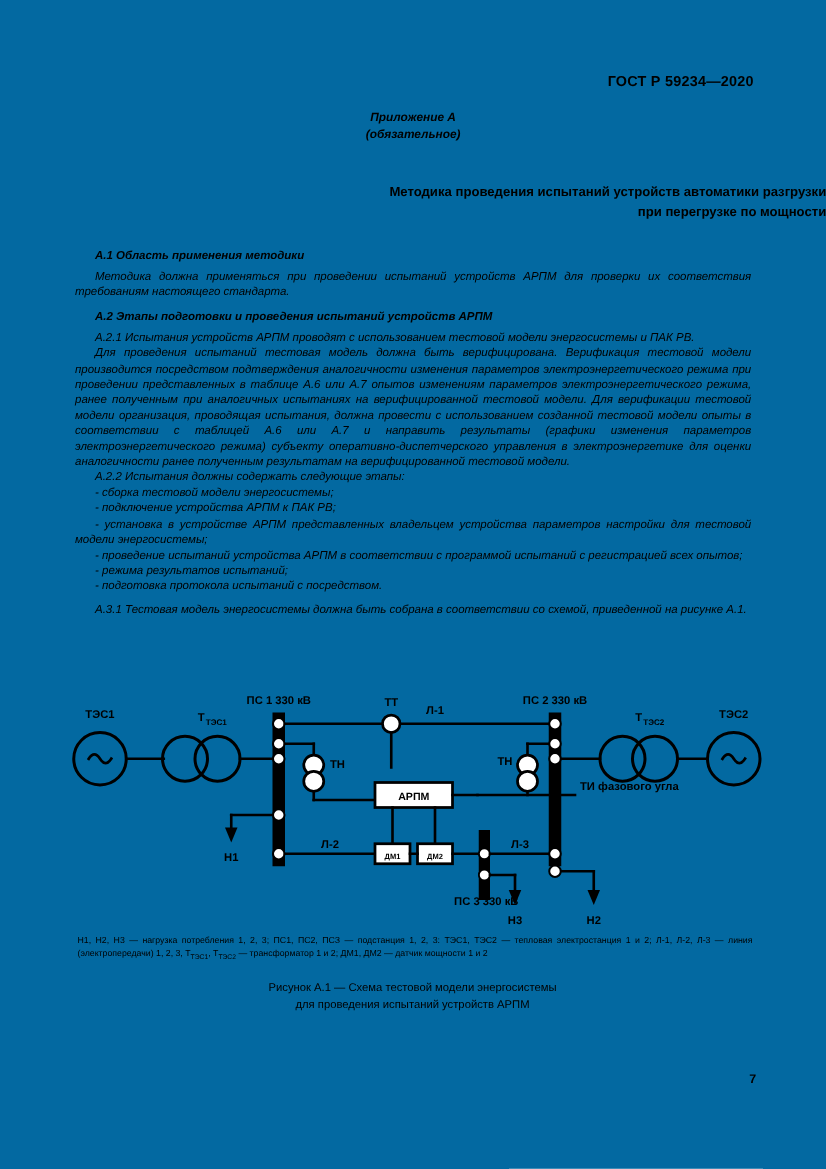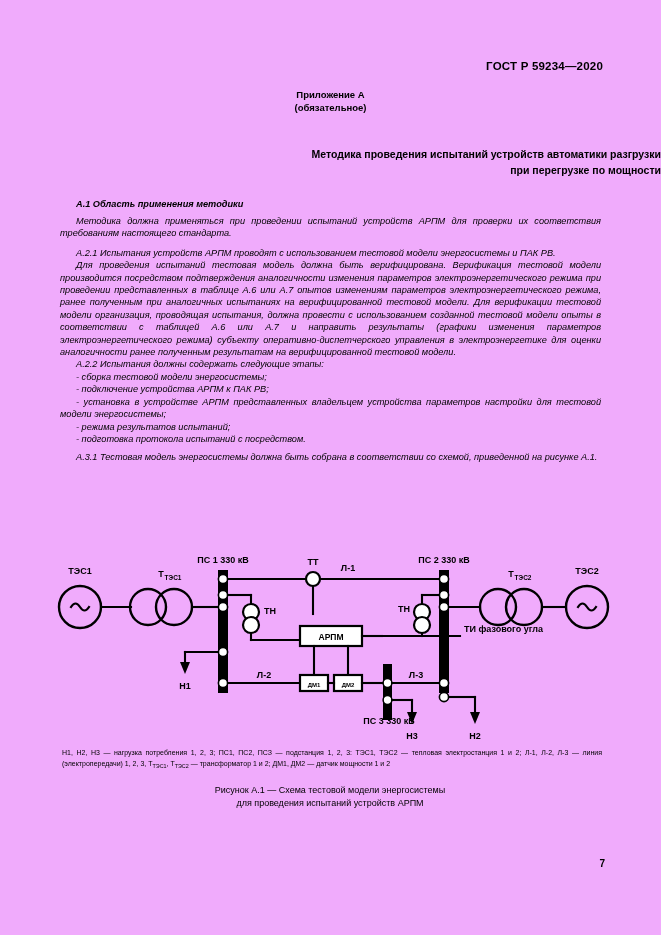--- a/index.html
+++ b/index.html
@@ -13,40 +13,41 @@
     position: relative;
     font-family: "Liberation Sans", sans-serif;
     color: #000000;
     overflow: hidden;
   }
   .page {
     position: absolute;
     left: 0; top: 0;
     width: 661px;
     height: 935px;
-    background: #f0abfc;
+    background: #0369a1;
   }
   .std-header {
     position: absolute;
     right: 58px;
     top: 60px;
     font-size: 11.5px;
     font-weight: bold;
     letter-spacing: 0.2px;
     white-space: nowrap;
   }
   .annex-block {
     position: absolute;
     left: 0;
     top: 88px;
     width: 661px;
     text-align: center;
     font-size: 9.5px;
     font-weight: bold;
     line-height: 13px;
+    font-style: italic;
   }
   .doc-title {
     position: absolute;
     left: 0;
     top: 146px;
     width: 661px;
     text-align: right;
     font-size: 10.5px;
     font-weight: bold;
     line-height: 16px;
@@ -134,26 +135,28 @@
 
   <div class="doc-title">
     <div>Методика проведения испытаний устройств автоматики разгрузки</div>
     <div>при перегрузке по мощности</div>
   </div>
 
   <div class="body-area">
     <div class="sec-head">А.1 Область применения методики</div>
     <p class="para">Методика должна применяться при проведении испытаний устройств АРПМ для проверки их соответствия требованиям настоящего стандарта.</p>
     <div class="spacer-sm"></div>
+    <div class="sec-head">А.2 Этапы подготовки и проведения испытаний устройств АРПМ</div>
     <p class="para nogap">А.2.1 Испытания устройств АРПМ проводят с использованием тестовой модели энергосистемы и ПАК РВ.</p>
     <p class="para nogap">Для проведения испытаний тестовая модель должна быть верифицирована. Верификация тестовой модели производится посредством  подтверждения аналогичности изменения параметров электроэнергетического режима при проведении представленных в таблице А.6 или А.7 опытов изменениям параметров электроэнергетического режима, ранее полученным при аналогичных испытаниях на верифицированной тестовой модели. Для верификации тестовой модели организация, проводящая испытания, должна провести с использованием созданной тестовой модели опыты в соответствии с таблицей А.6 или А.7 и направить результаты (графики изменения параметров электроэнергетического режима) субъекту оперативно-диспетчерского управления в электроэнергетике для оценки аналогичности ранее полученным результатам на верифицированной тестовой модели.</p>
     <p class="para nogap">А.2.2 Испытания должны содержать следующие этапы:</p>
     <p class="para dash nogap">- сборка тестовой модели энергосистемы;</p>
     <p class="para dash nogap">- подключение устройства АРПМ к ПАК РВ;</p>
     <p class="para dash nogap">- установка в устройстве АРПМ представленных владельцем устройства параметров настройки для тестовой модели энергосистемы;</p>
+    <p class="para dash nogap">- проведение испытаний устройства АРПМ в соответствии с программой испытаний с регистрацией всех опытов;</p>
     <p class="para dash nogap">- режима результатов испытаний;</p>
     <p class="para dash nogap">- подготовка протокола испытаний с посредством.</p>
     <div class="spacer-sm"></div>
     <p class="para nogap">А.3.1 Тестовая модель энергосистемы должна быть собрана в соответствии со схемой, приведенной на рисунке А.1.</p>
   </div>
 
   <div class="figure">
     <svg width="560" height="190" viewBox="0 0 560 190" xmlns="http://www.w3.org/2000/svg">
       <g stroke="#000" stroke-width="2.1" fill="none" stroke-linecap="square">
 

